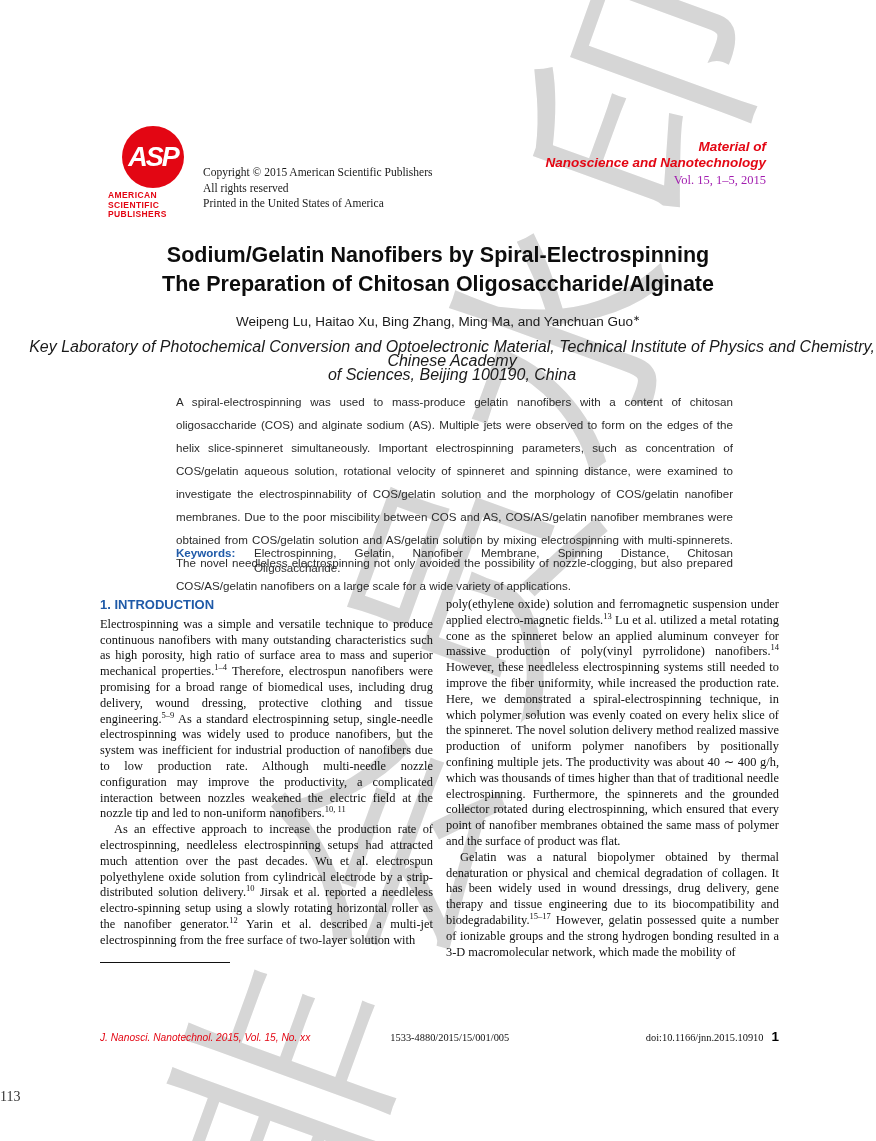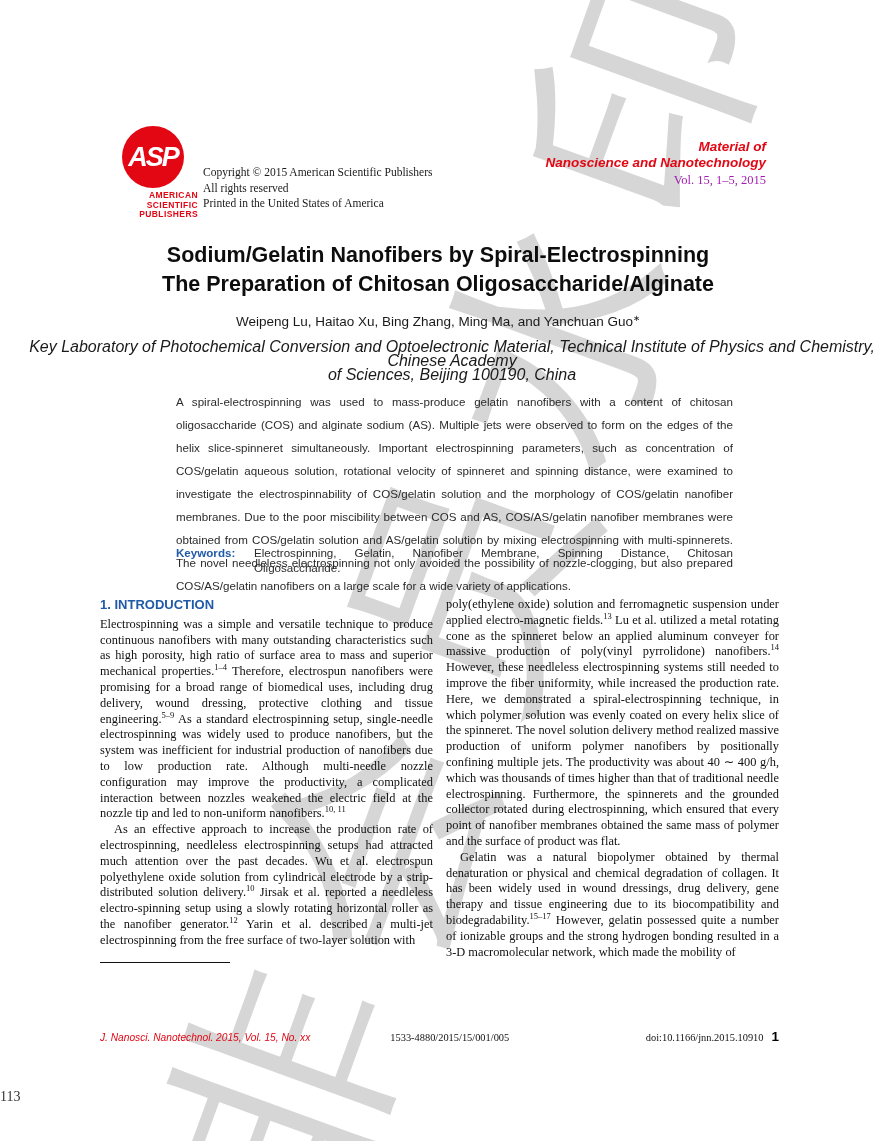--- a/index.html
+++ b/index.html
@@ -17,21 +17,21 @@
   
   .watermark{
     position:absolute;left:474px;top:576px;
     transform:translate(-50%,-50%) rotate(-70deg);
     font-family:"DejaVu Sans",sans-serif;
     font-size:235px;letter-spacing:30px;white-space:nowrap;
     color:#d6d6d6;z-index:0;pointer-events:none;
   }
   .layer{position:absolute;z-index:1;}
   
-  .logo{left:108px;top:126px;width:90px;text-align:right;font-family:"Liberation Sans",sans-serif;}
+  .logo{left:108px;top:126px;width:90px;text-align:left;font-family:"Liberation Sans",sans-serif;}
   .logo-circle{
     width:62px;height:62px;border-radius:50%;background:var(--accent-red);
     color:#fff;display:flex;align-items:center;justify-content:center;
     font-weight:bold;font-style:italic;font-size:27px;letter-spacing:-2px;margin:0 auto;
   }
   .logo-org{margin-top:3px;color:var(--accent-red);font-weight:bold;font-size:8.5px;line-height:9.5px;letter-spacing:0.4px;}
   .copyright{left:203px;top:165px;font-size:11.5px;line-height:15.5px;color:#1a1a1a;}
   .badge{
     left:664px;top:88px;width:102px;height:45px;background:var(--badge-blue);
     color:#fff;display:flex;align-items:center;justify-content:center;

